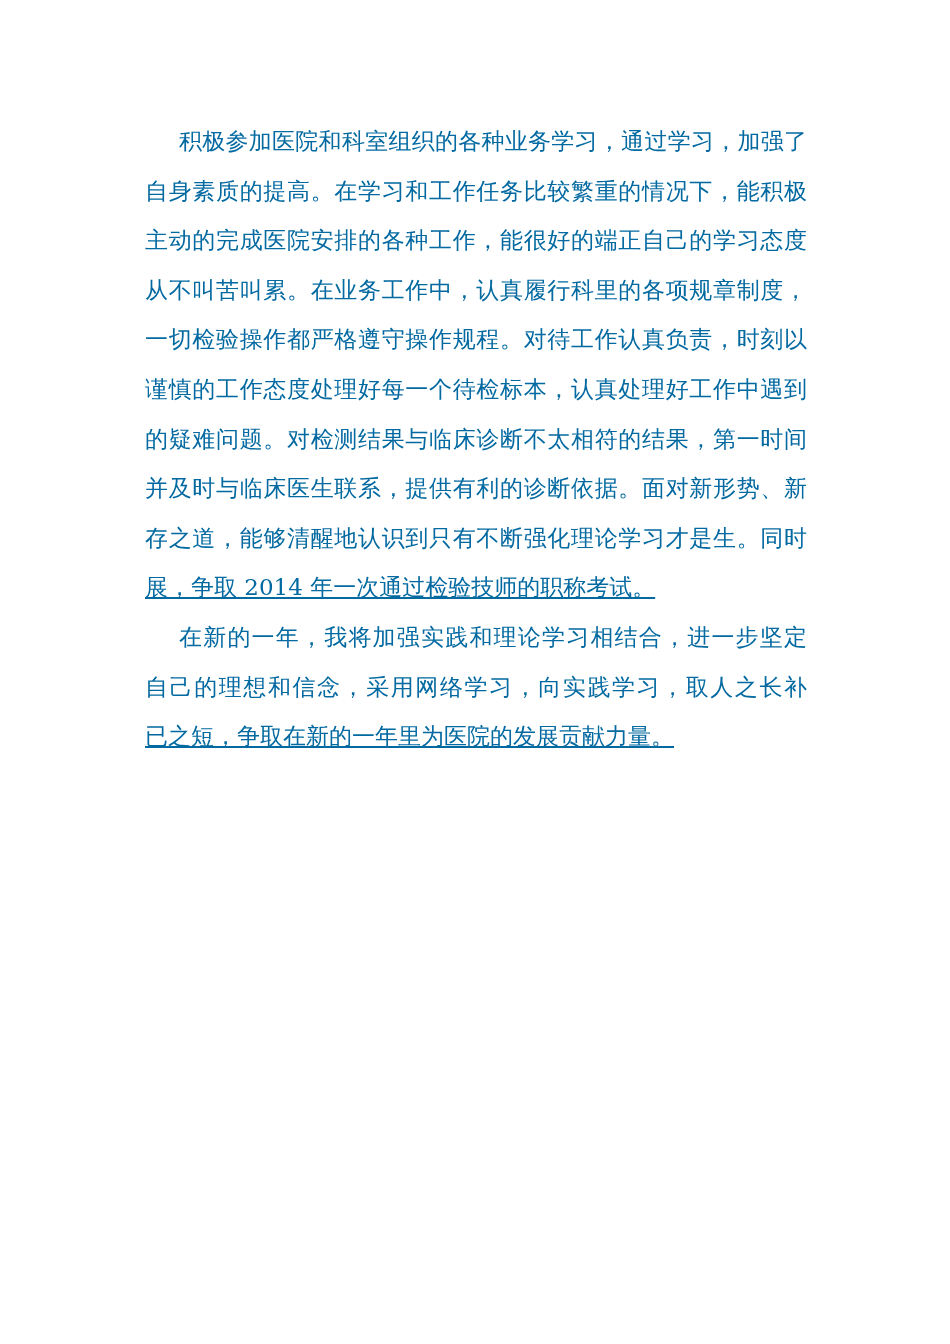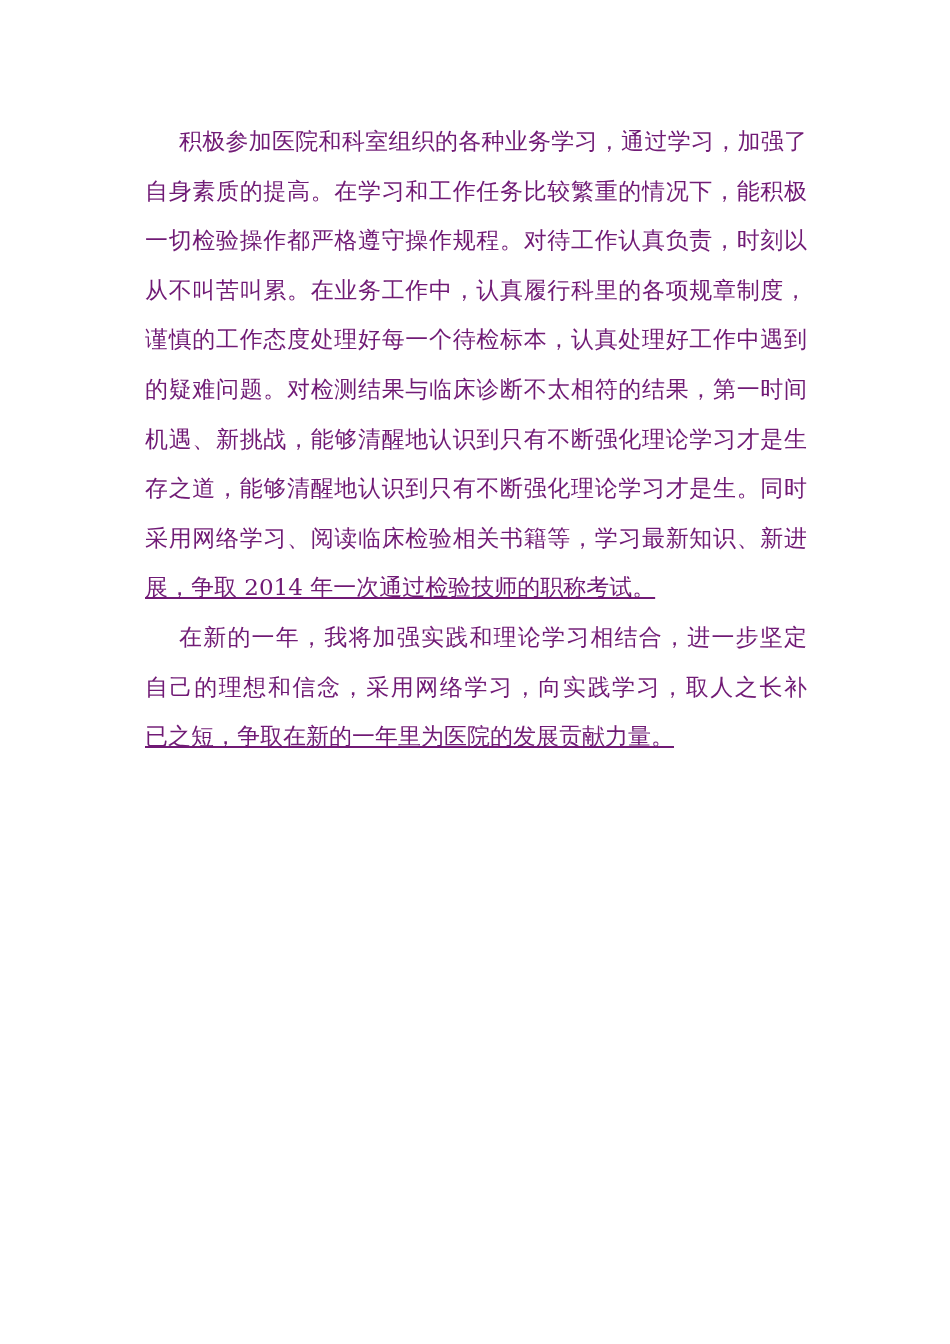--- a/index.html
+++ b/index.html
@@ -22,21 +22,21 @@
       background: #ffffff;
     }
     .body-text {
       position: absolute;
       left: 145px;
       top: 117px;
       width: 662px;
       font-family: "DejaVu Serif", "Liberation Serif", serif;
       font-size: 23px;
       line-height: 49.6px;
-      color: #701a75;
+      color: #0369a1;
     }
     .line {
       display: block;
       white-space: nowrap;
       height: 49.6px;
       text-align: justify;
       text-align-last: justify;
       letter-spacing: 0;
     }
     .line.last {
@@ -48,27 +48,27 @@
     }
   </style>
 </head>
 <body>
 
 <div class="page">
   <div class="body-text">
     <div class="paragraph">
       <span class="line indent">积极参加医院和科室组织的各种业务学习，通过学习，加强了</span>
       <span class="line">自身素质的提高。在学习和工作任务比较繁重的情况下，能积极</span>
+      <span class="line">主动的完成医院安排的各种工作，能很好的端正自己的学习态度</span>
+      <span class="line">从不叫苦叫累。在业务工作中，认真履行科里的各项规章制度，</span>
       <span class="line">一切检验操作都严格遵守操作规程。对待工作认真负责，时刻以</span>
-      <span class="line">从不叫苦叫累。在业务工作中，认真履行科里的各项规章制度，</span>
       <span class="line">谨慎的工作态度处理好每一个待检标本，认真处理好工作中遇到</span>
       <span class="line">的疑难问题。对检测结果与临床诊断不太相符的结果，第一时间</span>
-      <span class="line">机遇、新挑战，能够清醒地认识到只有不断强化理论学习才是生</span>
+      <span class="line">并及时与临床医生联系，提供有利的诊断依据。面对新形势、新</span>
       <span class="line">存之道，能够清醒地认识到只有不断强化理论学习才是生。同时</span>
-      <span class="line">采用网络学习、阅读临床检验相关书籍等，学习最新知识、新进</span>
       <span class="line last">展，争取 2014 年一次通过检验技师的职称考试。</span>
     </div>
     <div class="paragraph">
       <span class="line indent">在新的一年，我将加强实践和理论学习相结合，进一步坚定</span>
       <span class="line">自己的理想和信念，采用网络学习，向实践学习，取人之长补</span>
       <span class="line last">已之短，争取在新的一年里为医院的发展贡献力量。</span>
     </div>
   </div>
 </div>
 

